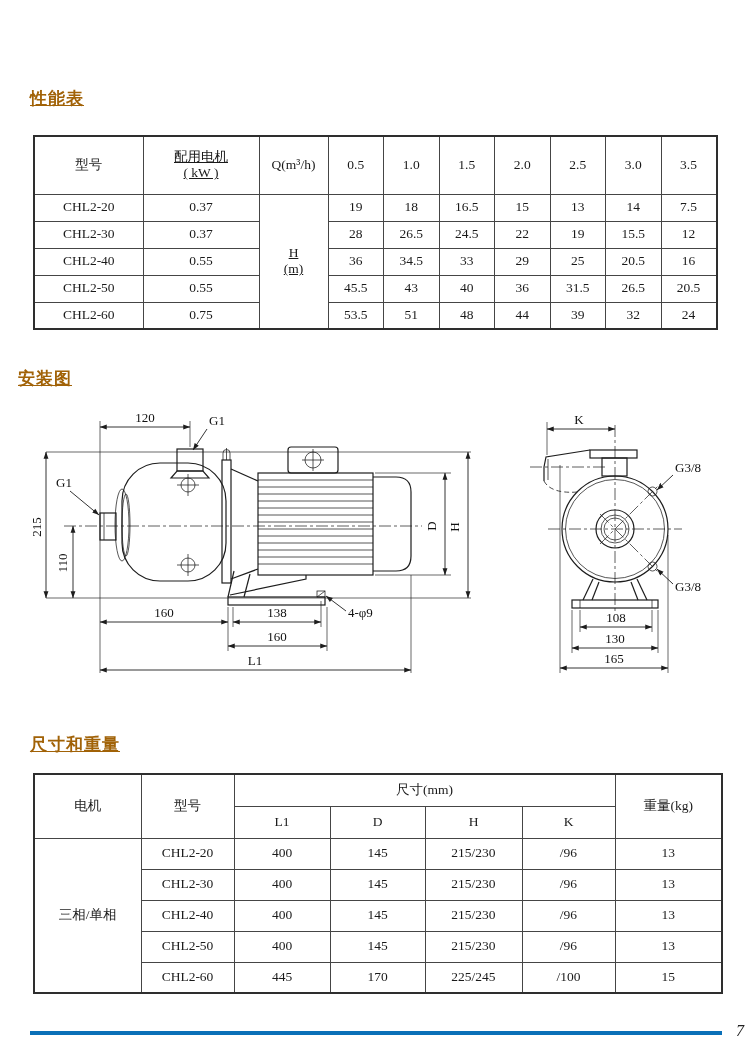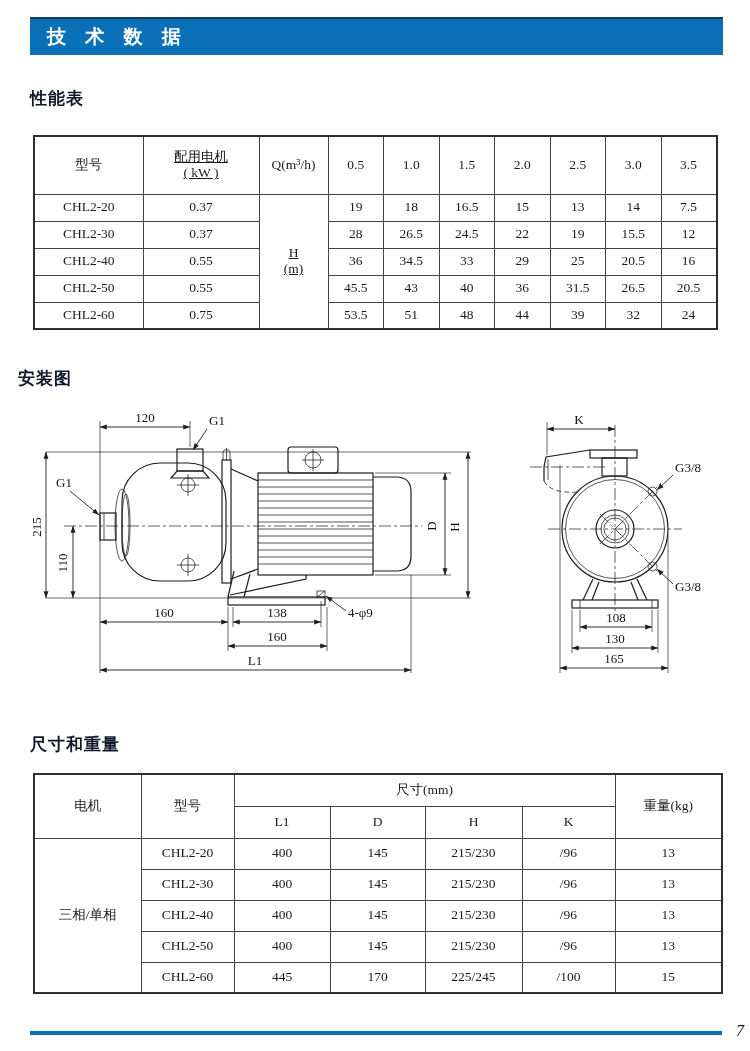--- a/index.html
+++ b/index.html
@@ -11,21 +11,21 @@
     position:absolute; left:30px; top:17px; width:693px; height:38px;
     background:#0a70b8; border-top:2px solid #14395c; box-sizing:border-box;
     display:flex; align-items:center;
   }
   .header-bar .ttl {
     font-family:"Liberation Sans", sans-serif; font-weight:bold; color:#ffffff;
     font-size:19px; letter-spacing:7px; padding-left:17px; white-space:nowrap;
   }
   .sec-title {
     position:absolute; font-family:"Liberation Sans", sans-serif; font-weight:bold;
-    font-size:17px; color:#0f172a; letter-spacing:1px;
+    font-size:17px; color:#a16207; letter-spacing:1px;text-decoration:underline;
   }
   table.t {
     position:absolute; border-collapse:collapse; table-layout:fixed;
     border:2px solid #2e2e2e; background:#fff;
   }
   table.t td {
     border:1px solid #454545; text-align:center; vertical-align:middle;
     font-size:13.5px; padding:0; line-height:1.2; overflow:hidden;
   }
   #t1 { left:33px; top:135px; width:683px; }
@@ -49,23 +49,20 @@
   .dash { stroke:#1d1d1d; stroke-width:0.8; fill:none; stroke-dasharray:5 3; }
   .dim  { stroke:#1d1d1d; stroke-width:0.9; fill:none; marker-start:url(#arw); marker-end:url(#arw); }
   .lead { stroke:#1d1d1d; stroke-width:0.9; fill:none; marker-end:url(#arw); }
   .dt   { font-family:"Liberation Serif", serif; font-size:13px; fill:#111; }
 </style>
 </head>
 <body>
 
 <div class="page">
 
-  <div class="header-bar">
-    <span class="ttl">技 术 数 据</span>
-  </div>
 
   <div class="sec-title" style="left:30px; top:87px;">性能表</div>
 
   <table class="t" id="t1">
     <colgroup>
       <col style="width:109px">
         <col style="width:116px">
         <col style="width:69px">
       <col style="width:55.5px">
         <col style="width:55.5px">

